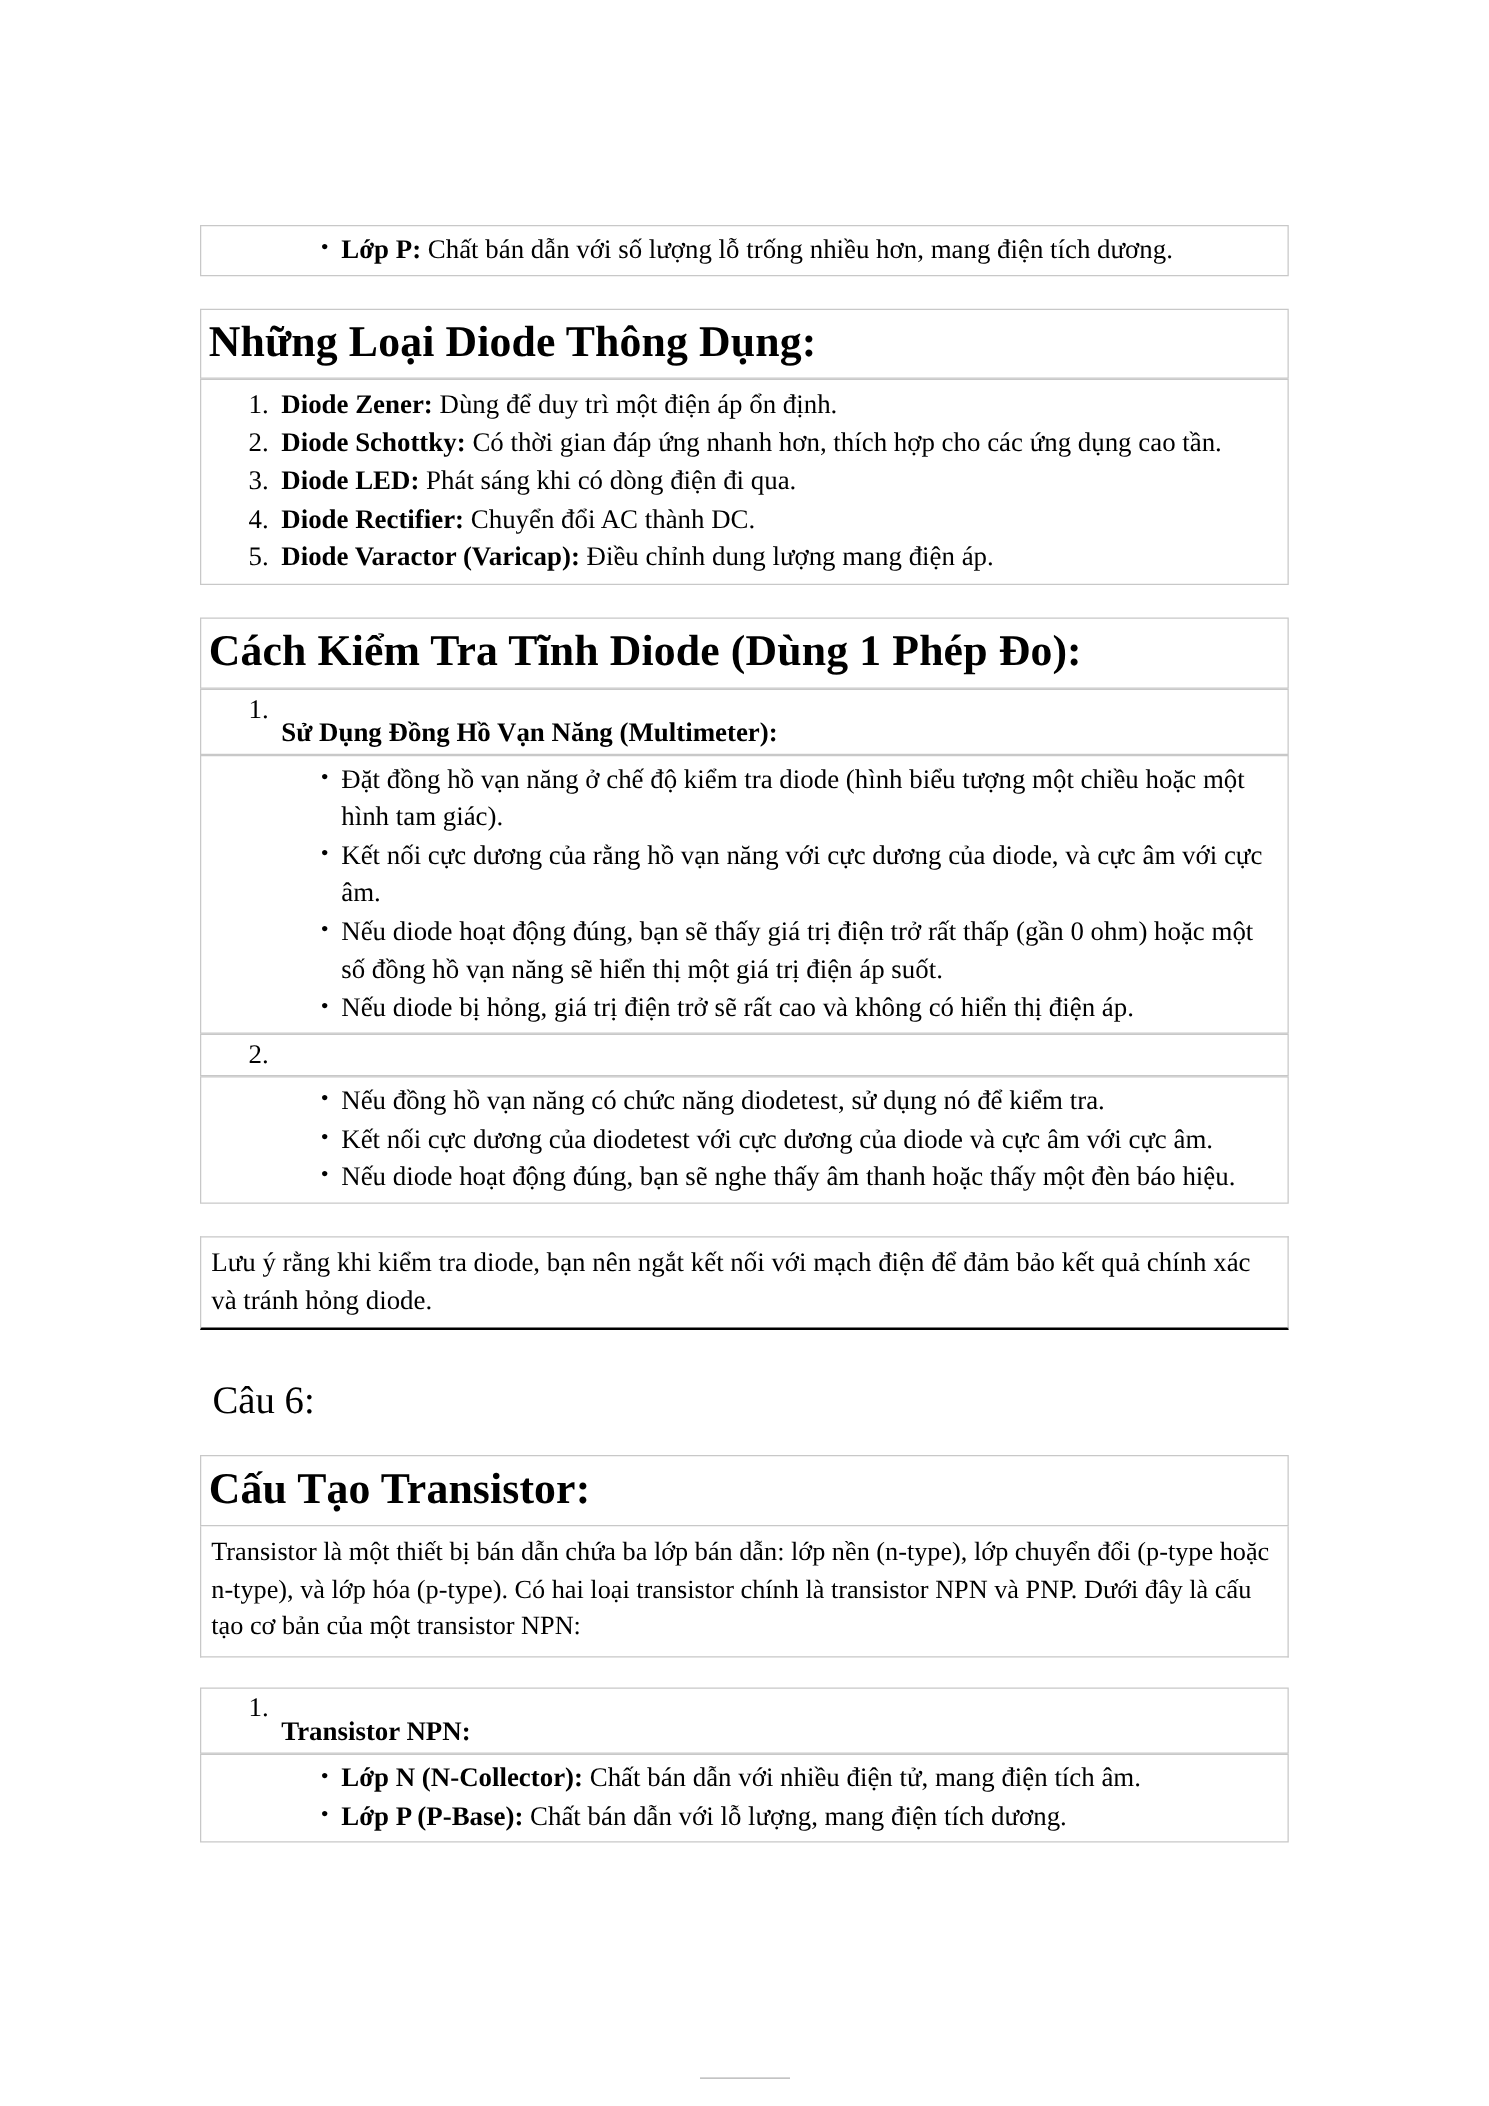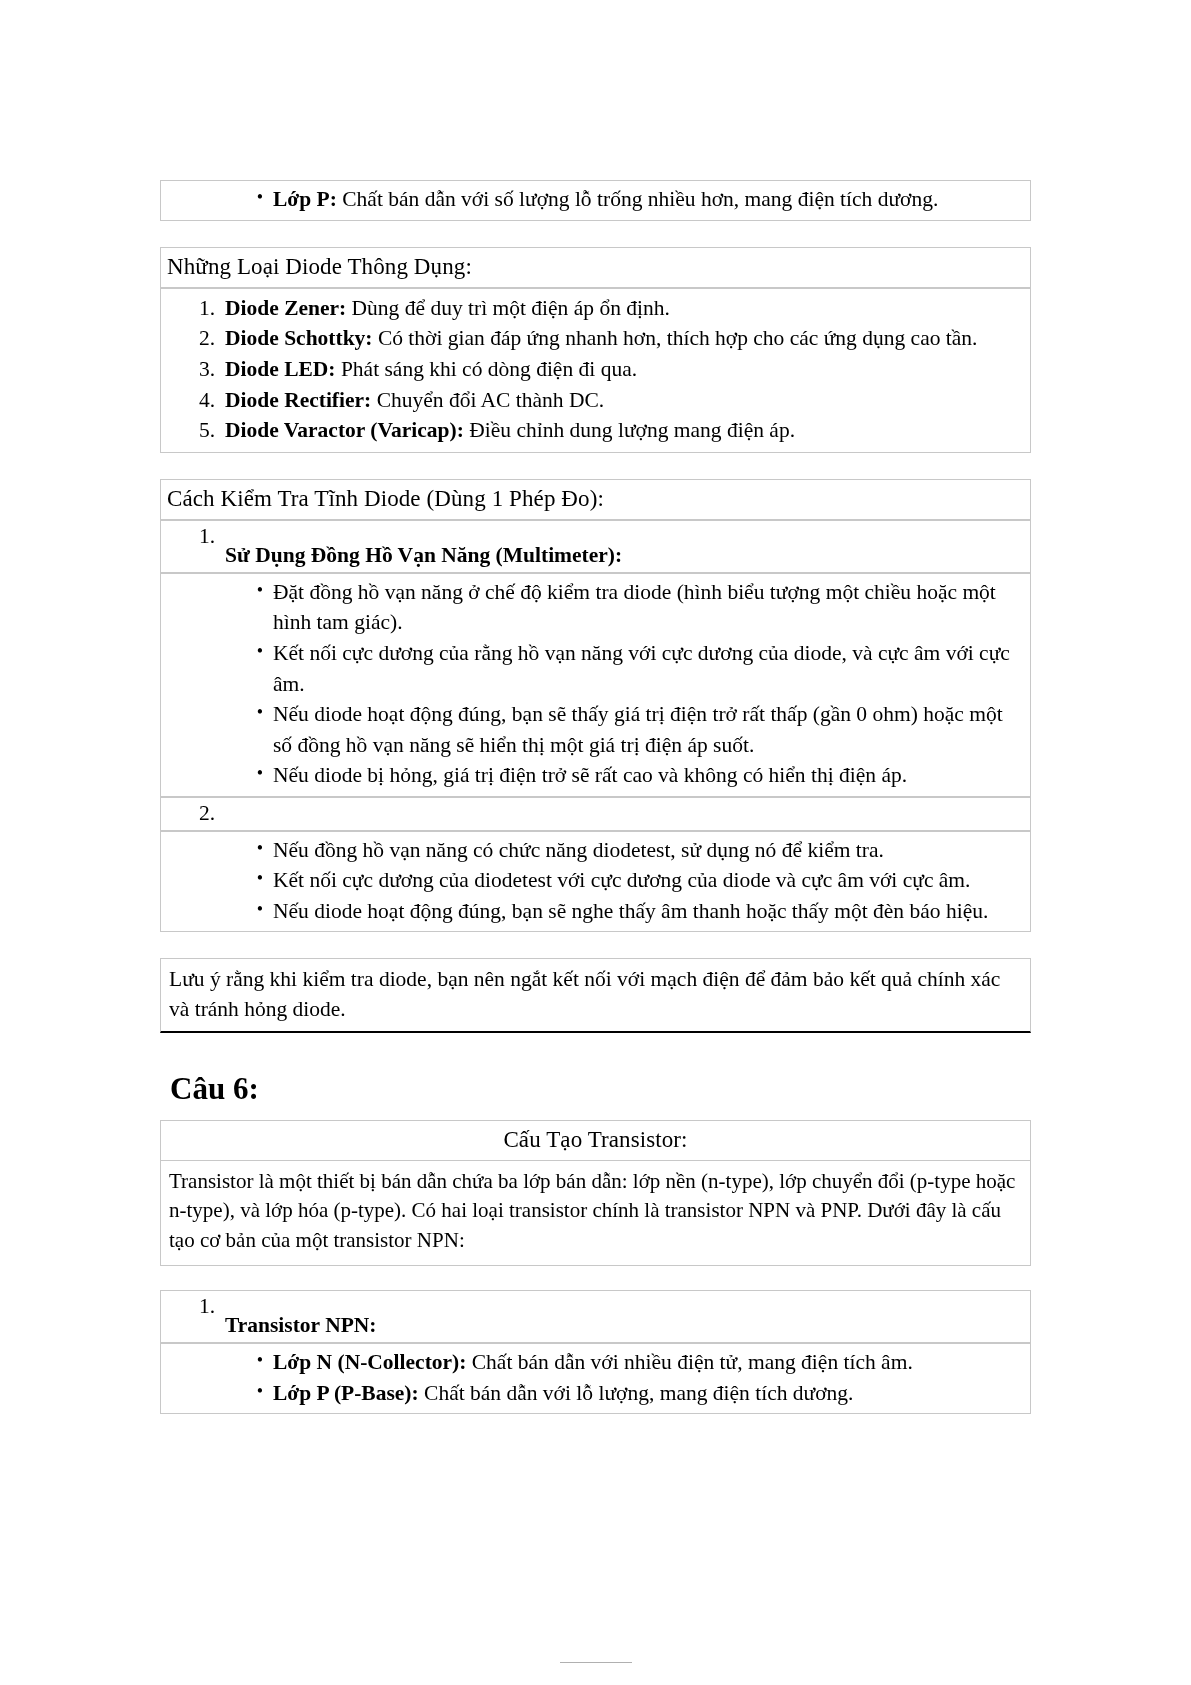--- a/index.html
+++ b/index.html
@@ -23,22 +23,22 @@
     padding: 180px 160px 0 160px;
   }
 
   .h-block {
     border: 1px solid #c8c8c8;
     box-sizing: border-box;
     padding: 4px 6px 6px 6px;
     margin-top: 26px;
   }
   h2.heading {
-    font-size: 23px;
-    font-weight: normal;
+    font-size: 35px;
+    font-weight: bold;
     margin: 0;
     line-height: 1.28;
     letter-spacing: 0.1px;
   }
 
   
   ul.bullets, ol.numbers {
     margin: 0;
     padding: 0;
     list-style: none;
@@ -102,21 +102,21 @@
     margin: 0;
   }
 
   .cau-block {
     box-sizing: border-box;
     padding: 6px 8px 6px 10px;
     margin-top: 30px;
   }
   h1.cau {
     font-size: 31px;
-    font-weight: bold;
+    font-weight: normal;
     margin: 0;
     line-height: 1.3;
   }
 
   .body-block {
     border: 1px solid #c8c8c8;
     border-top: none;
     box-sizing: border-box;
     padding: 6px 8px 10px 8px;
     font-size: 21px;
@@ -227,21 +227,21 @@
   </div>
 
   <div class="para-block">
     <p class="para">Lưu ý rằng khi kiểm tra diode, bạn nên ngắt kết nối với mạch điện để đảm bảo kết quả chính xác và tránh hỏng diode.</p>
   </div>
 
   <div class="cau-block">
     <h1 class="cau">Câu 6:</h1>
   </div>
 
-  <div class="h-block" style="margin-top:4px;text-align:center;">
+  <div class="h-block" style="margin-top:18px;">
     <h2 class="heading">Cấu Tạo Transistor:</h2>
   </div>
   <div class="body-block">
     <p>Transistor là một thiết bị bán dẫn chứa ba lớp bán dẫn: lớp nền (n-type), lớp chuyển đổi (p-type hoặc n-type), và lớp hóa (p-type). Có hai loại transistor chính là transistor NPN và PNP. Dưới đây là cấu tạo cơ bản của một transistor NPN:</p>
   </div>
 
   <div class="spacer-24"></div>
 
   <div class="sub-head">
     <span class="marker">1.</span>

